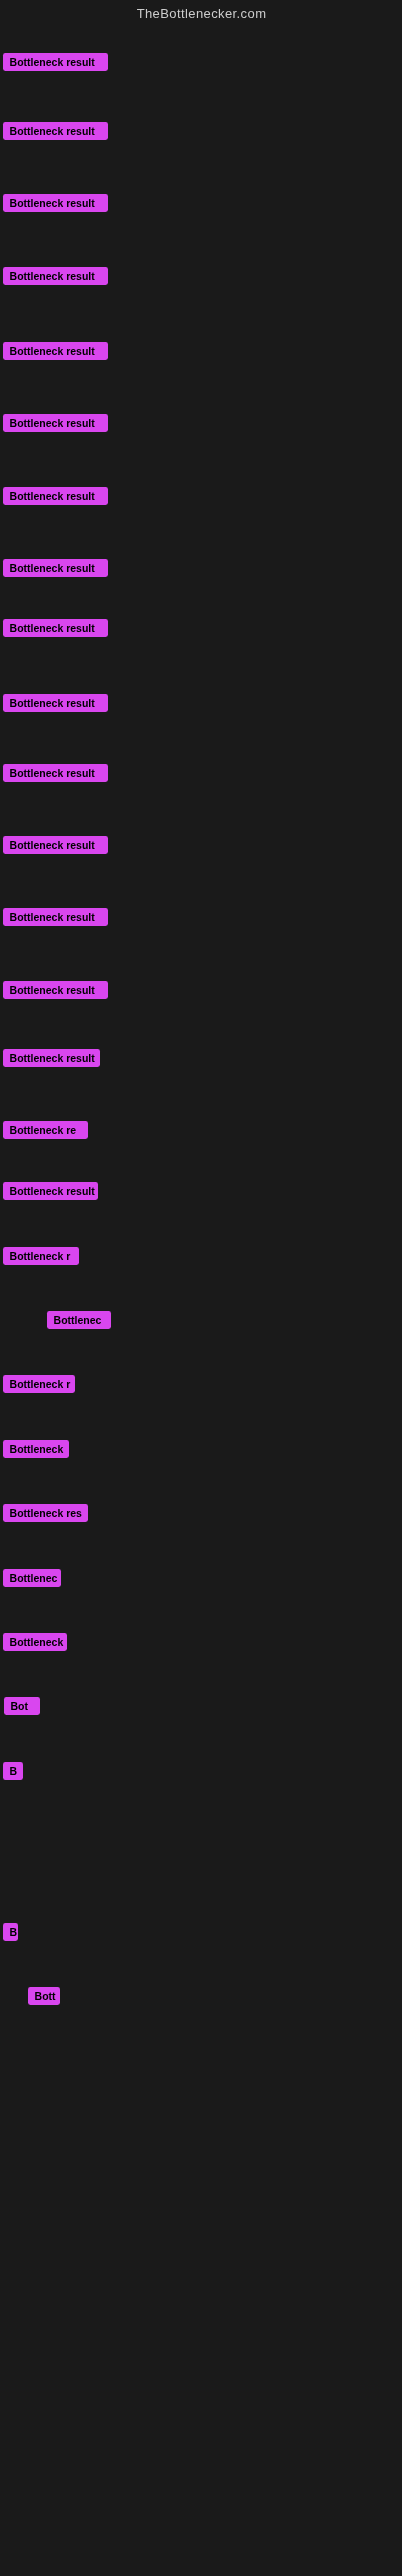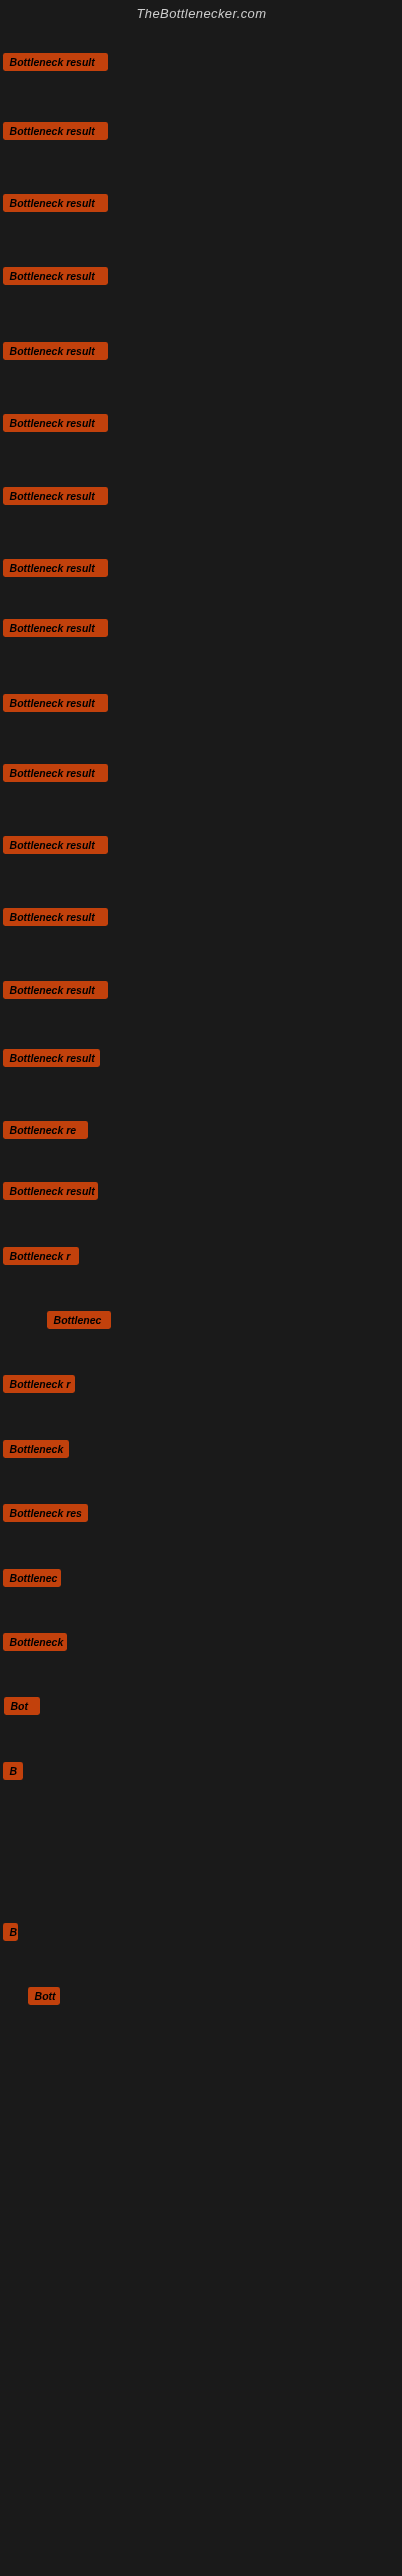--- a/index.html
+++ b/index.html
@@ -1,37 +1,36 @@
 <!DOCTYPE html>
 <html style="font-size:13px"><head>
   <meta charset="utf-8">
   <style>
     * {
       margin: 0;
       padding: 0;
       box-sizing: border-box;
-      font-style: italic;
     }
     body {
       width: 403px;
       min-height: 2576px;
       background-color: #1a1a1a;
       font-family: Arial, sans-serif;
       position: relative;
     }
     .site-title {
       text-align: center;
       color: #cccccc;
       font-size: 13px;
       padding: 6.4px 0 9.7px 0;
       letter-spacing: 0.4px;
     }
     .bottleneck-badge {
       display: inline-block;
-      background-color: #c2410c;
+      background-color: #d946ef;
       color: #000;
       font-size: 10.5px;
       font-weight: bold;
       padding: 3.2px 6.4px;
       border-radius: 2.4px;
       white-space: nowrap;
       overflow: hidden;
     }
   </style>
 </head>

